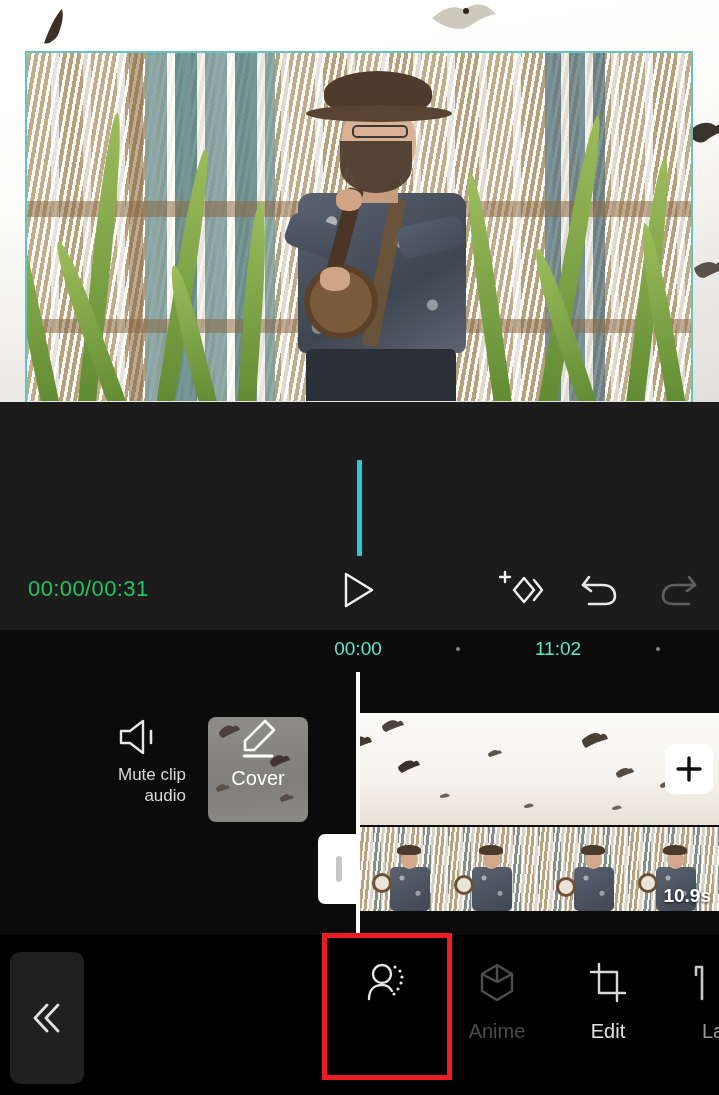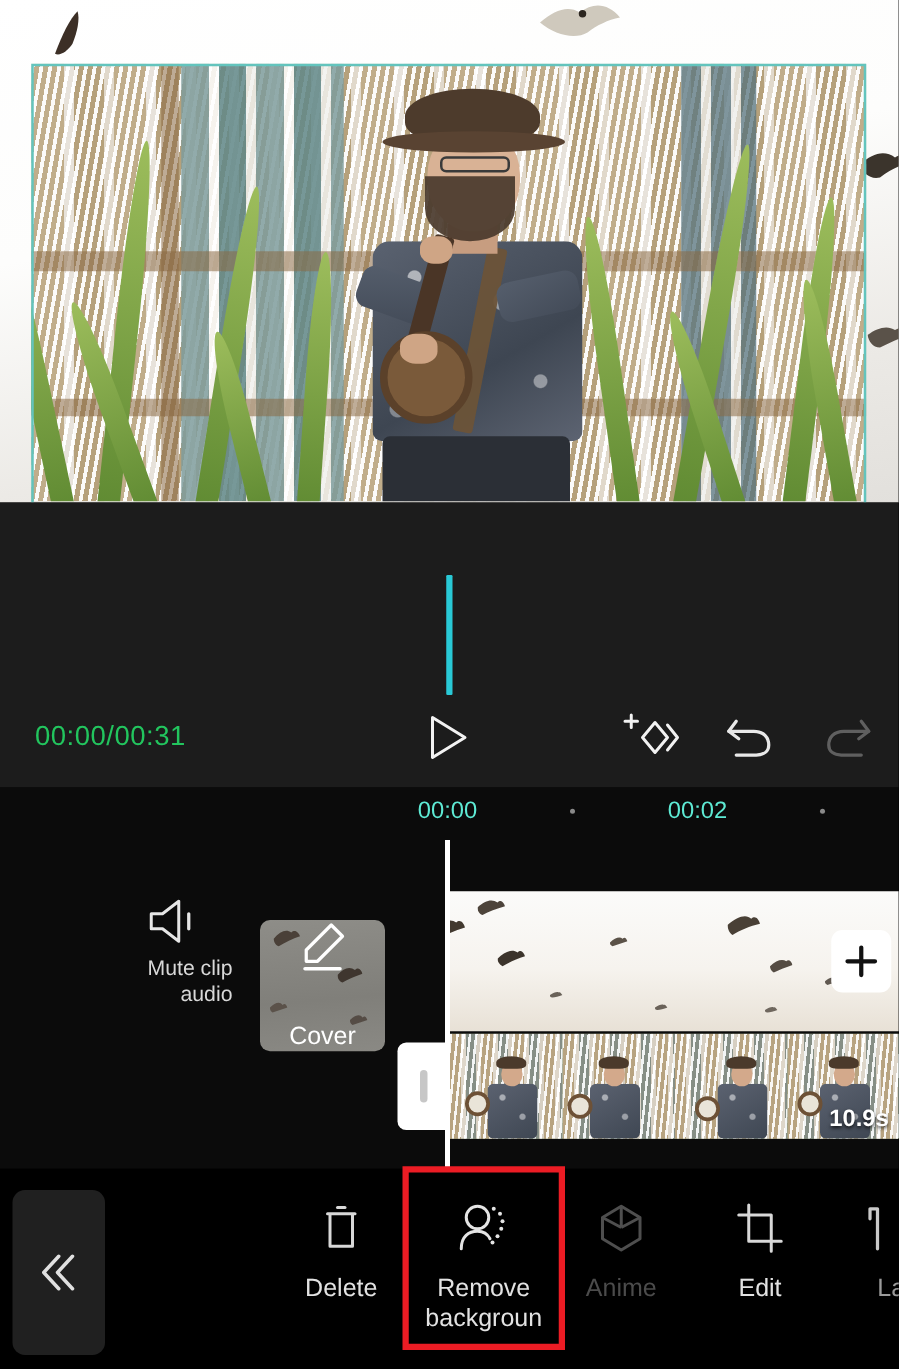--- a/index.html
+++ b/index.html
@@ -162,23 +162,23 @@
   }
 
   .mute-btn {
     position:absolute; left:92px; top:94px; width:94px; height:92px;
     display:flex; flex-direction:column; align-items:center; justify-content:flex-start;
   }
   .mute-label {
     margin-top:8px; color:#d8d8d8; font-size:17px; line-height:21px; text-align:right;
   }
   .cover-btn {
-    position:absolute; left:208px; top:736px; width:100px; height:105px;
+    position:absolute; left:208px; top:717px; width:100px; height:105px;
     border-radius:8px; overflow:hidden;
-    display:flex; flex-direction:column; align-items:center; justify-content:space-between;
+    display:flex; flex-direction:column; align-items:center; justify-content:flex-start;
     background:linear-gradient(175deg,#8e8d88,#807f7a 60%,#8a8984);
   }
   .cover-label { color:#fff; font-size:20px; margin-top:4px; position:relative; z-index:3; }
   .cover-pencil { position:relative; z-index:3; }
   .cover-bird { position:absolute; z-index:2; }
 
   .track-a {
     position:absolute; left:360px; top:713px; width:359px; height:112px;
     overflow:hidden;
     background:linear-gradient(180deg,#fbfbfa 0%,#f6f3ee 55%,#e8e1d6 100%);
@@ -355,21 +355,21 @@
         <path d="M30 5 L36 13 L28 19" fill="none" stroke="#5f5f5f" stroke-width="2.6" stroke-linecap="round" stroke-linejoin="round"></path>
         <path d="M36 13 L16 13 C8 13 4 18 4 24 C4 29 8 32 14 32 L30 32" fill="none" stroke="#5f5f5f" stroke-width="2.6" stroke-linecap="round"></path>
       </svg>
     </div>
   </div>
 
   <div class="timeline">
     <div class="ruler">
       <div class="tick-label" style="left:358px;">00:00</div>
       <div class="tick-dot" style="left:458px;"></div>
-      <div class="tick-label" style="left:558px;">00:02</div>
+      <div class="tick-label" style="left:558px;">11:02</div>
       <div class="tick-dot" style="left:658px;"></div>
     </div>
     <div class="playhead"></div>
   </div>
 
   <div class="mute-btn" style="top:718px;">
     <svg width="44" height="38" viewBox="0 0 44 38">
       <path d="M4 13 L13 13 L26 3 L26 35 L13 25 L4 25 Z" fill="none" stroke="#e6e6e6" stroke-width="2.4" stroke-linejoin="round"></path>
       <path d="M34 13 L34 25" stroke="#e6e6e6" stroke-width="2.6" stroke-linecap="round"></path>
     </svg>
@@ -505,46 +505,34 @@
   <div class="toolbar">
 
     <div class="collapse-btn">
       <svg width="38" height="34" viewBox="0 0 38 34">
         <path d="M19 4 L7 17 L19 30" fill="none" stroke="#e0e0e0" stroke-width="2.8" stroke-linecap="round" stroke-linejoin="round"></path>
         <path d="M30 4 L18 17 L30 30" fill="none" stroke="#e0e0e0" stroke-width="2.8" stroke-linecap="round" stroke-linejoin="round"></path>
       </svg>
     </div>
 
 
-    <div class="tool" style="left:215px;">
-      <div class="tool-icon">
-        <svg width="42" height="44" viewBox="0 0 42 44">
-          <path d="M10 10 L32 10" stroke="#d8d8d8" stroke-width="2.4" stroke-linecap="round"></path>
-          <path d="M18 5 L24 5" stroke="#d8d8d8" stroke-width="2.4" stroke-linecap="round"></path>
-          <path d="M12 10 L12 36 L30 36 L30 10" fill="none" stroke="#d8d8d8" stroke-width="2.4" stroke-linejoin="round"></path>
-        </svg>
-      </div>
-      <div class="tool-label">Delete</div>
-    </div>
 
     <div class="tool" style="left:329px;">
       <div class="tool-icon">
         <svg width="46" height="44" viewBox="0 0 46 44">
           <circle cx="18" cy="13" r="9" fill="none" stroke="#e4e4e4" stroke-width="2.4"></circle>
           <path d="M5 38 C5 28 11 24 18 24 C22 24 26 26 28 30" fill="none" stroke="#e4e4e4" stroke-width="2.4" stroke-linecap="round"></path>
           <circle cx="31" cy="6" r="1.6" fill="#e4e4e4"></circle>
           <circle cx="36" cy="10" r="1.6" fill="#e4e4e4"></circle>
           <circle cx="38" cy="16" r="1.6" fill="#e4e4e4"></circle>
           <circle cx="37" cy="22" r="1.6" fill="#e4e4e4"></circle>
           <circle cx="34" cy="28" r="1.6" fill="#e4e4e4"></circle>
           <circle cx="30" cy="33" r="1.6" fill="#e4e4e4"></circle>
         </svg>
       </div>
-      <div class="tool-label">Remove
-backgroun</div>
     </div>
 
     <div class="tool dim" style="left:439px;">
       <div class="tool-icon">
         <svg width="42" height="44" viewBox="0 0 42 44">
           <path d="M21 4 L36 13 L36 30 L21 39 L6 30 L6 13 Z" fill="none" stroke="#4e4e4e" stroke-width="2.4" stroke-linejoin="round"></path>
           <path d="M21 4 L21 21 M21 21 L36 13 M21 21 L6 13" fill="none" stroke="#4e4e4e" stroke-width="2.4" stroke-linejoin="round"></path>
         </svg>
       </div>
       <div class="tool-label">Anime</div>

